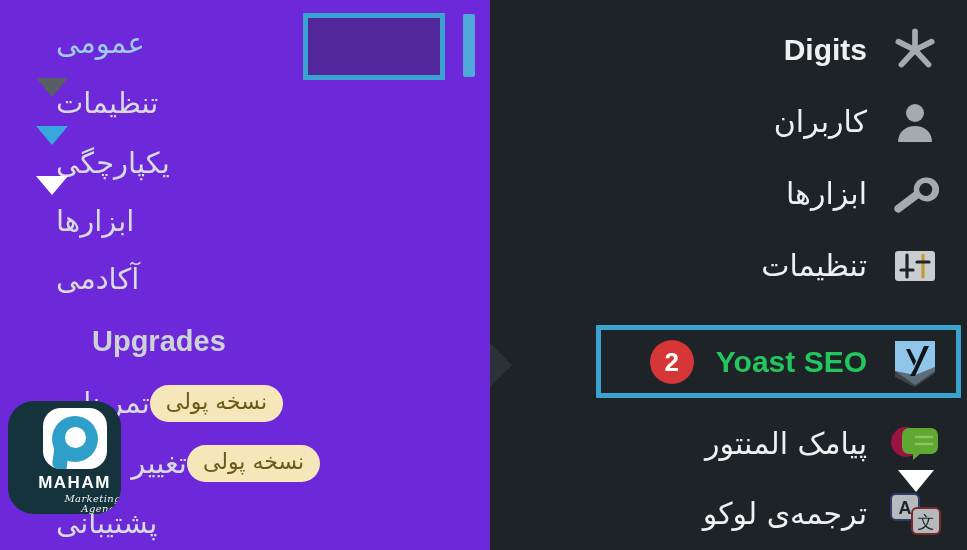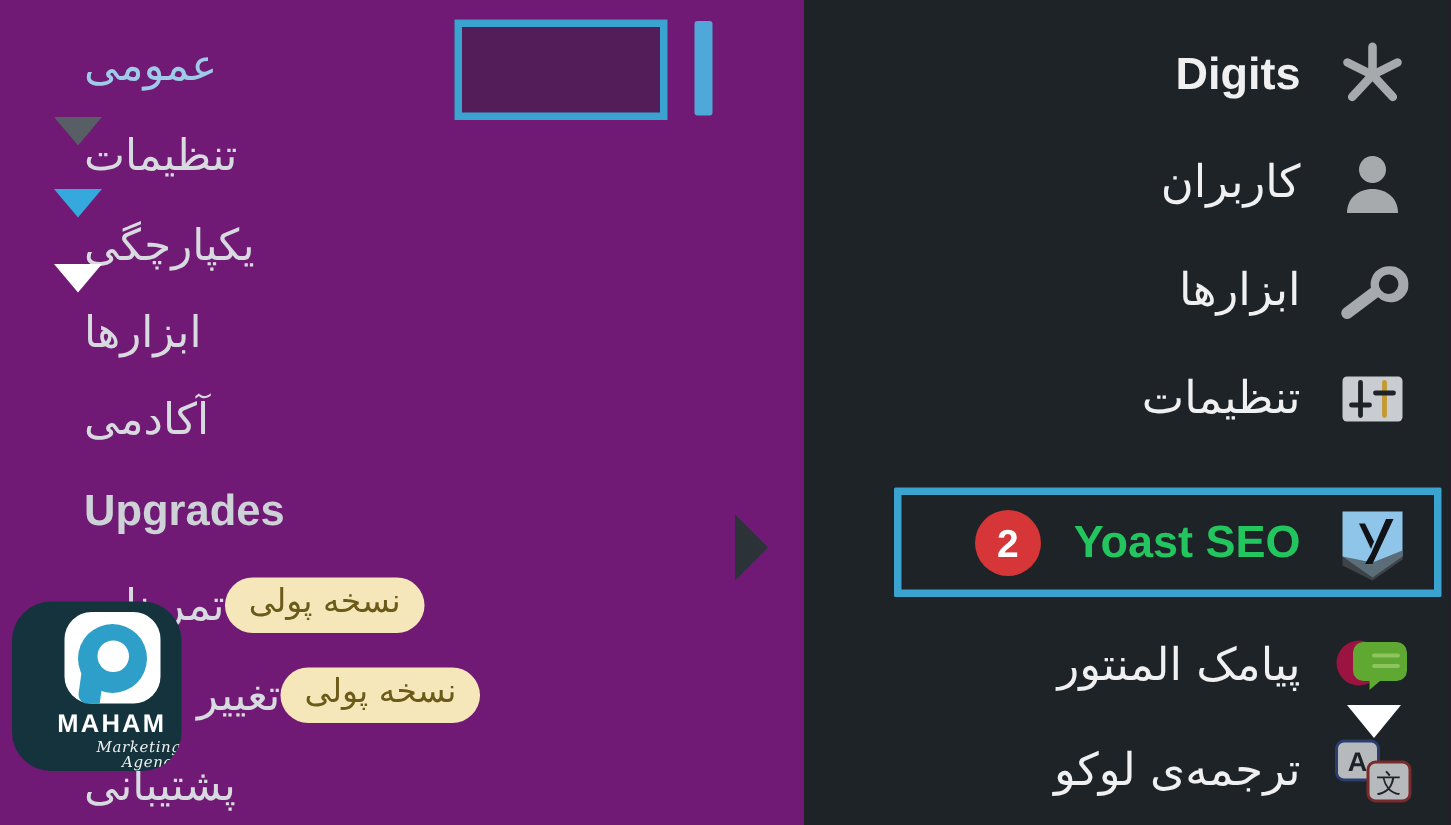--- a/index.html
+++ b/index.html
@@ -84,23 +84,23 @@
     border: 5px solid #3ba3d0;
     box-sizing: border-box;
     pointer-events: none;
     border-radius: 1px;
   }
 
   
   .sub-menu {
     position: absolute;
     top: 0; left: 0;
-    width: 536px;
+    width: 490px;
     height: 550px;
-    background: #701a75;
+    background: #6d28d9;
   }
   .sub-item {
     position: absolute;
     left: 0;
     width: 490px;
     height: 62px;
     display: flex;
     flex-direction: row-reverse;
     align-items: center;
     justify-content: flex-start;
@@ -111,20 +111,21 @@
     color: #d7dade;
     font-size: 29px;
     line-height: 1;
     white-space: nowrap;
     text-align: right;
   }
   .sub-label.latin {
     font-family: "Liberation Sans", sans-serif;
     color: #cdd2d7;
     font-weight: bold;
+    margin-left: 36px;
   }
   .sub-label.active { color: #9ecbe8; }
 
   .pro-badge {
     background: #f6e7ba;
     color: #6b5a18;
     border-radius: 20px;
     font-size: 22px;
     padding: 6px 16px 9px 16px;
     margin-right: 14px;

